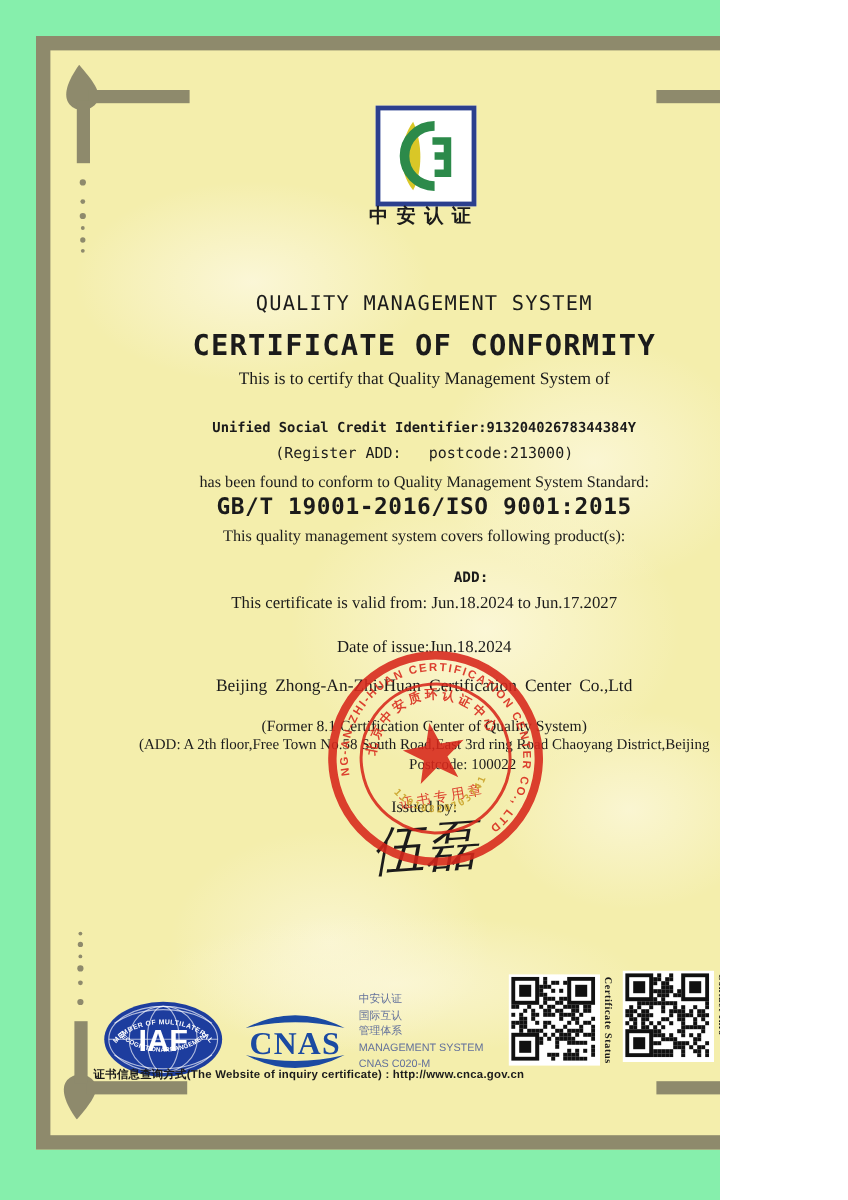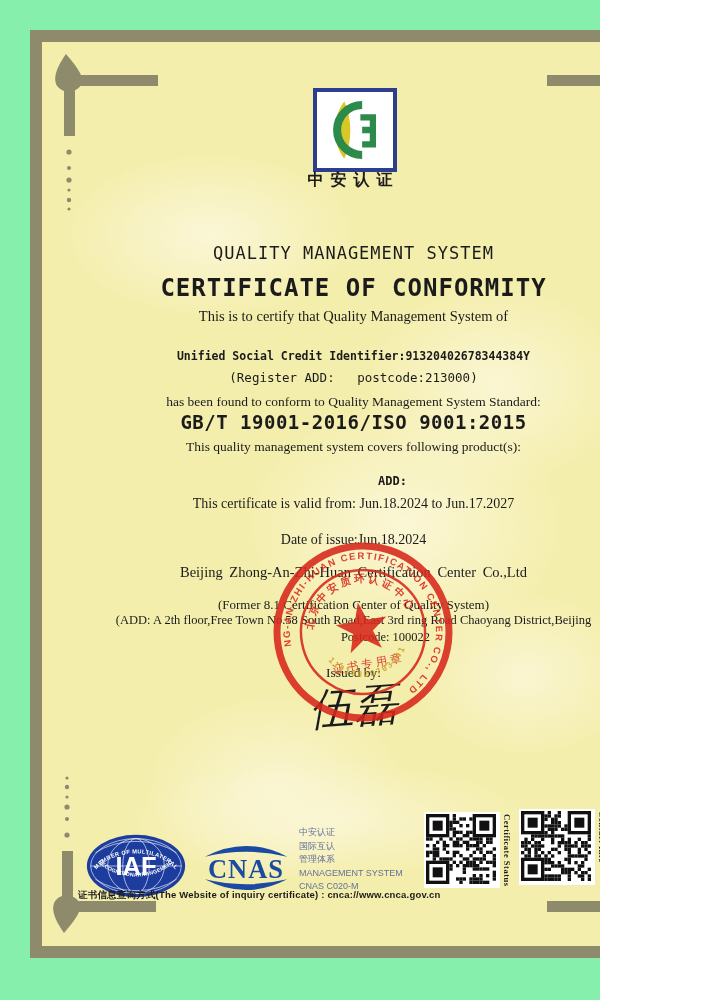--- a/index.html
+++ b/index.html
@@ -172,21 +172,21 @@
   </svg>
 
   <div class="cnas-lines">
     <div>中安认证</div>
     <div>国际互认</div>
     <div>管理体系</div>
     <div>MANAGEMENT SYSTEM</div>
     <div>CNAS C020-M</div>
   </div>
 
-  <div class="website">证书信息查询方式(The Website of inquiry certificate) : cnca://www.cnca.gov.cn</div>
+  <div class="website">证书信息查询方式(The Website of inquiry certificate) : http://www.cnca.gov.cn</div>
 
   <div class="qr-tile" style="left:424px;top:812px;">
     <svg viewBox="0 0 84 84" width="70" height="70" fill="#111">
         <rect x="32" y="0" width="4" height="4"></rect>
         <rect x="32" y="4" width="4" height="4"></rect>
         <rect x="40" y="4" width="4" height="4"></rect>
         <rect x="44" y="4" width="4" height="4"></rect>
         <rect x="52" y="4" width="4" height="4"></rect>
         <rect x="28" y="8" width="4" height="4"></rect>
         <rect x="32" y="8" width="4" height="4"></rect>

